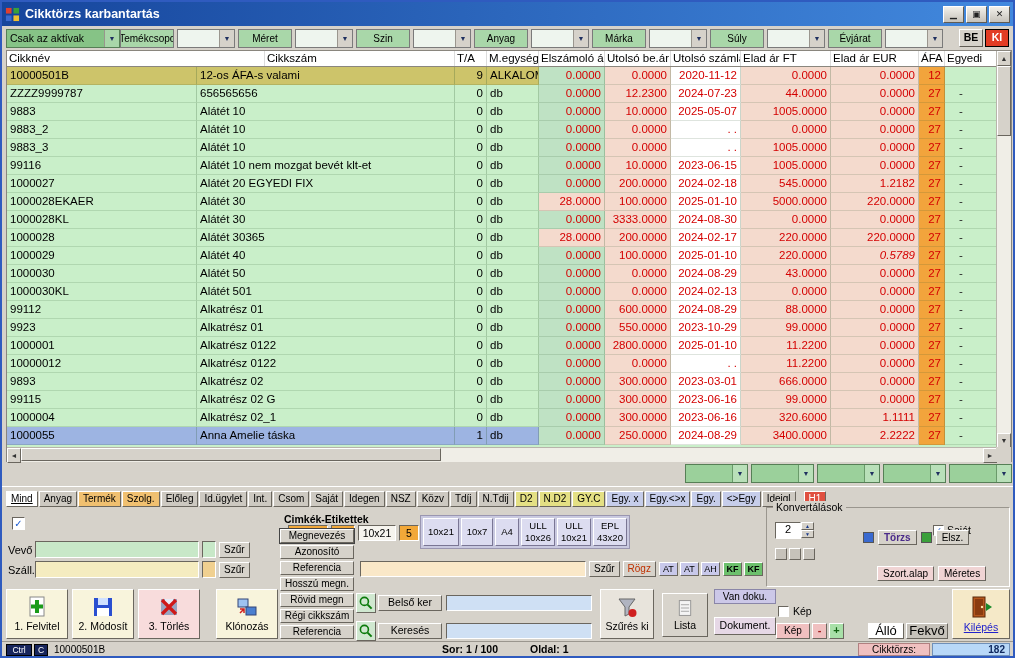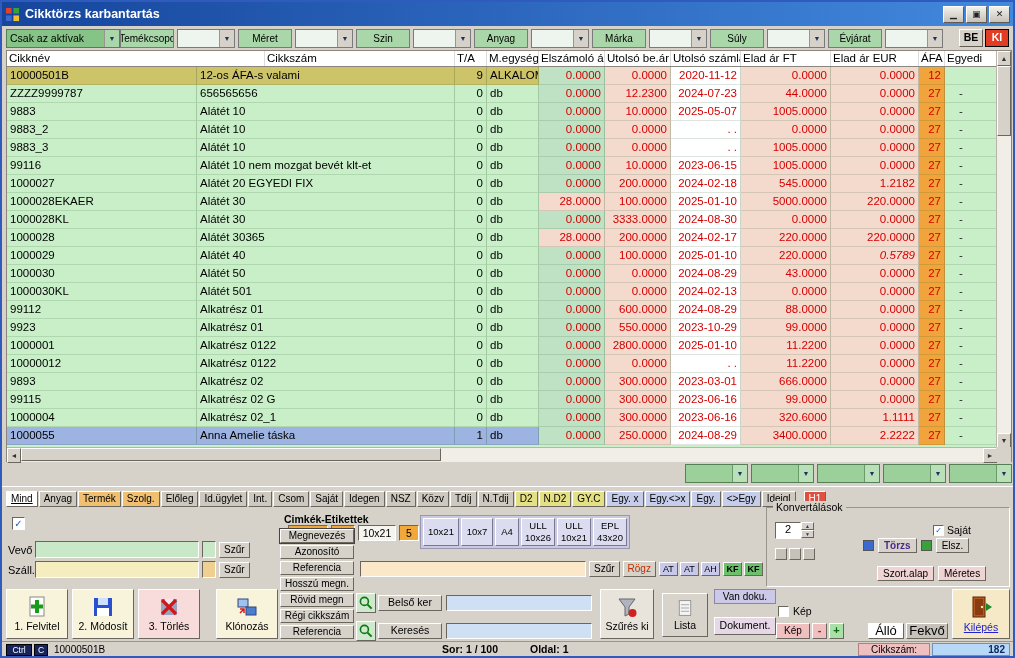--- a/index.html
+++ b/index.html
@@ -98,21 +98,21 @@
   .spinval{width:26px;height:17px;background:#fff;border:1px solid;border-color:#6a665e #fff #fff #6a665e;font-size:11px;text-align:center;}
   .spinarrows{display:flex;flex-direction:column;}
   .sparrow{width:13px;height:8px;background:#d6d2ca;border:1px solid;border-color:#fff #6a665e #6a665e #fff;font-size:5px;line-height:6px;text-align:center;color:#1a3a8a;}
   .sajat{position:absolute;left:166px;top:16px;display:flex;gap:3px;align-items:center;font-size:10.5px;}
   .chk.sm{width:11px;height:11px;line-height:9px;font-size:8px;}
   .ksquares{position:absolute;left:8px;top:40px;display:flex;gap:2px;}
   .ksq{width:12px;height:12px;background:#c6c2ba;border:1px solid;border-color:#fff #6a665e #6a665e #fff;}
   .kcheck{width:11px;height:11px;border:1px solid #555;}
   .kcheck.blue{background:#3a6ad0;}
   .kcheck.green{background:#3aa03a;}
-  .konvrow2{position:absolute;left:96px;top:30px;display:flex;gap:4px;align-items:center;}
+  .konvrow2{position:absolute;left:96px;top:22px;display:flex;gap:4px;align-items:center;}
   .konvbtn{height:15px;background:#d6d2ca;border:1px solid;border-color:#fff #6a665e #6a665e #fff;font-size:10px;padding:1px 5px 0;}
   .konvbtn.torzs{color:#4a2a8a;font-weight:bold;}
   .konvrow3{position:absolute;left:110px;top:58px;display:flex;gap:4px;}
   .konvbtn.pinkish{background:#f0d4d4;}
   
   .bigbtn{position:absolute;top:102px;height:50px;border:1px solid;border-color:#fff #6a665e #6a665e #fff;background:#f8f4dc;display:flex;flex-direction:column;align-items:center;justify-content:center;gap:2px;font-size:10.5px;}
   .bigbtn.pinkbg2{background:#f8dcdc;}
   .bigbtn .blabel{white-space:nowrap;}
   .lupabtn{position:absolute;width:20px;height:20px;background:#d0e8d0;border:1px solid;border-color:#fff #6a665e #6a665e #fff;display:flex;align-items:center;justify-content:center;}
   .searchbtn{position:absolute;width:64px;height:16px;background:#d6d2ca;border:1px solid;border-color:#fff #6a665e #6a665e #fff;font-size:10.5px;text-align:center;line-height:13px;}
@@ -731,17 +731,17 @@
       <span class="blabel">Kilépés</span>
     </div>
   </div>
 
   <div class="statusbar">
     <div class="keybadge" style="left:4px;width:26px;">Ctrl</div>
     <div class="keybadge" style="left:32px;width:14px;">C</div>
     <div class="st-code">10000501B</div>
     <div class="st-sor">Sor: 1 / 100</div>
     <div class="st-oldal">Oldal: 1</div>
-    <div class="st-tlabel">Cikkszám:</div>
+    <div class="st-tlabel">Cikktörzs:</div>
     <div class="st-tval">182</div>
   </div>
 
 </div>
 
 </body></html>

